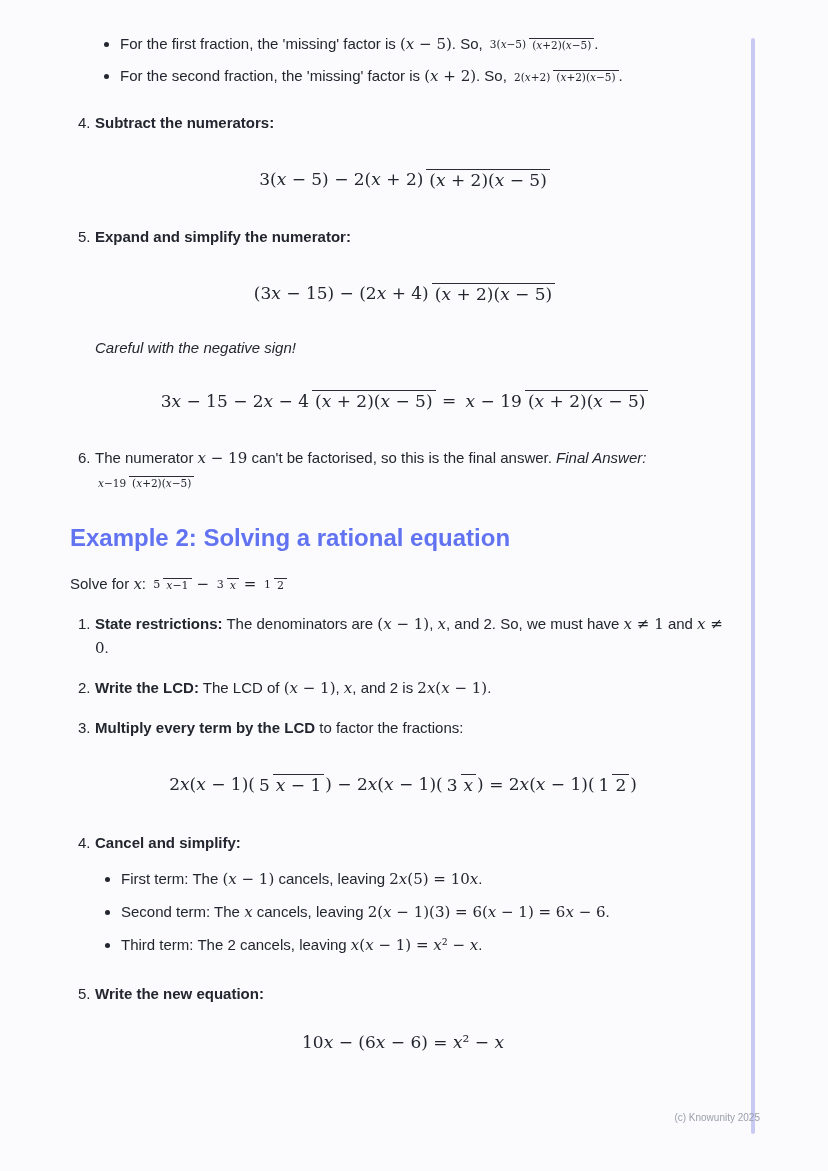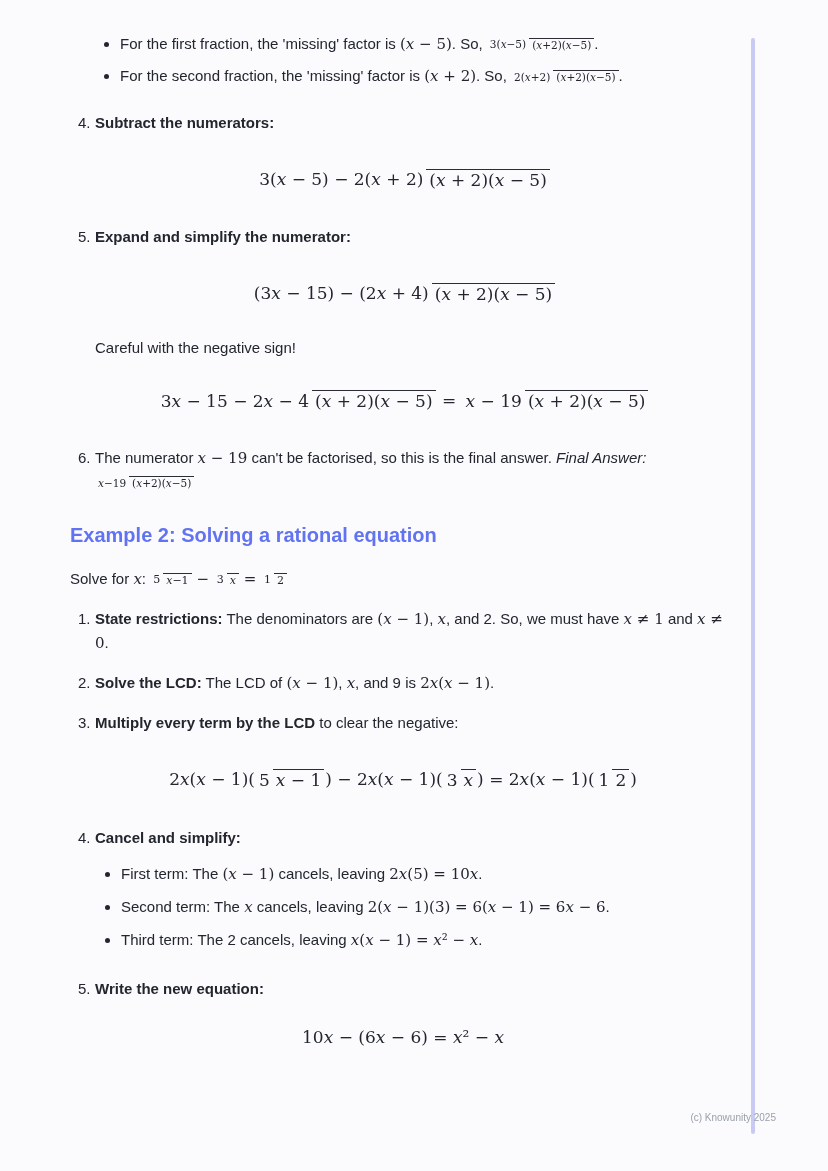--- a/index.html
+++ b/index.html
@@ -31,30 +31,30 @@
   .frac {
     display: inline-flex; flex-direction: row; align-items: center;
     vertical-align: middle; text-align: center;
     font-family: "DejaVu Serif", "Liberation Serif", serif; line-height: 1.25;
   }
   .fnum, .fden { padding: 0 3px; display: block; }
   .fden { border-top: 1px solid #2a2d36; }
   .content .frac { font-size: 10.5px; }
   .text-line .frac { font-size: 11px; }
   .equation .frac { font-size: inherit; margin: 8px 1px; }
-  .note { margin: 26px 0 0 25px; }
+  .note { margin: 26px 0 0 25px; font-style: italic; }
   h2.heading {
     color: var(--heading_color, #6273f1);
-    font-size: 20px; font-weight: bold; margin: 30px 0 20px 0;
+    font-size: 24px; font-weight: bold; margin: 30px 0 20px 0;
   }
   .text-line { margin-top: 0; line-height: 1.6; }
   .sub-bullets { margin: 12px 0 0 0; padding-left: 26px; list-style: disc; }
   .sub-bullets > li { margin-bottom: 9px; line-height: 1.6; }
   .footer {
-    position: absolute; right: 52px; bottom: 48px;
+    position: absolute; right: 68px; bottom: 48px;
     font-size: 10px; color: #9aa0aa;
   }
 </style>
 </head>
 <body>
 
 <div class="page">
   <div class="accent-rule"></div>
 
   <div class="content">
@@ -121,26 +121,26 @@
           <span class="fden">2</span>
         </span></div>
 
     <div class="step tight">
       <div class="step-num">1.</div>
       <div class="step-body"><span class="bold">State restrictions:</span><span> The denominators are </span><span class="math">(<i>x</i> − 1)</span><span>, </span><span class="math"><i>x</i></span><span>, and 2. So, we must have </span><span class="math"><i>x</i> ≠ 1</span><span> and </span><span class="math"><i>x</i> ≠ 0</span><span>.</span></div>
     </div>
 
     <div class="step tight">
       <div class="step-num">2.</div>
-      <div class="step-body"><span class="bold">Solve the LCD:</span><span> The LCD of </span><span class="math">(<i>x</i> − 1)</span><span>, </span><span class="math"><i>x</i></span><span>, and 9 is </span><span class="math">2<i>x</i>(<i>x</i> − 1)</span><span>.</span></div>
+      <div class="step-body"><span class="bold">Write the LCD:</span><span> The LCD of </span><span class="math">(<i>x</i> − 1)</span><span>, </span><span class="math"><i>x</i></span><span>, and 2 is </span><span class="math">2<i>x</i>(<i>x</i> − 1)</span><span>.</span></div>
     </div>
 
     <div class="step tight">
       <div class="step-num">3.</div>
-      <div class="step-body"><span class="bold">Multiply every term by the LCD</span><span> to clear the negative:</span></div>
+      <div class="step-body"><span class="bold">Multiply every term by the LCD</span><span> to factor the fractions:</span></div>
     </div>
 
     <div class="equation"><span class="math">2<i>x</i>(<i>x</i> − 1)(</span><span class="frac">
           <span class="fnum">5</span>
           <span class="fden"><i>x</i> − 1</span>
         </span><span class="math">) − 2<i>x</i>(<i>x</i> − 1)(</span><span class="frac">
           <span class="fnum">3</span>
           <span class="fden"><i>x</i></span>
         </span><span class="math">) = 2<i>x</i>(<i>x</i> − 1)(</span><span class="frac">
           <span class="fnum">1</span>

